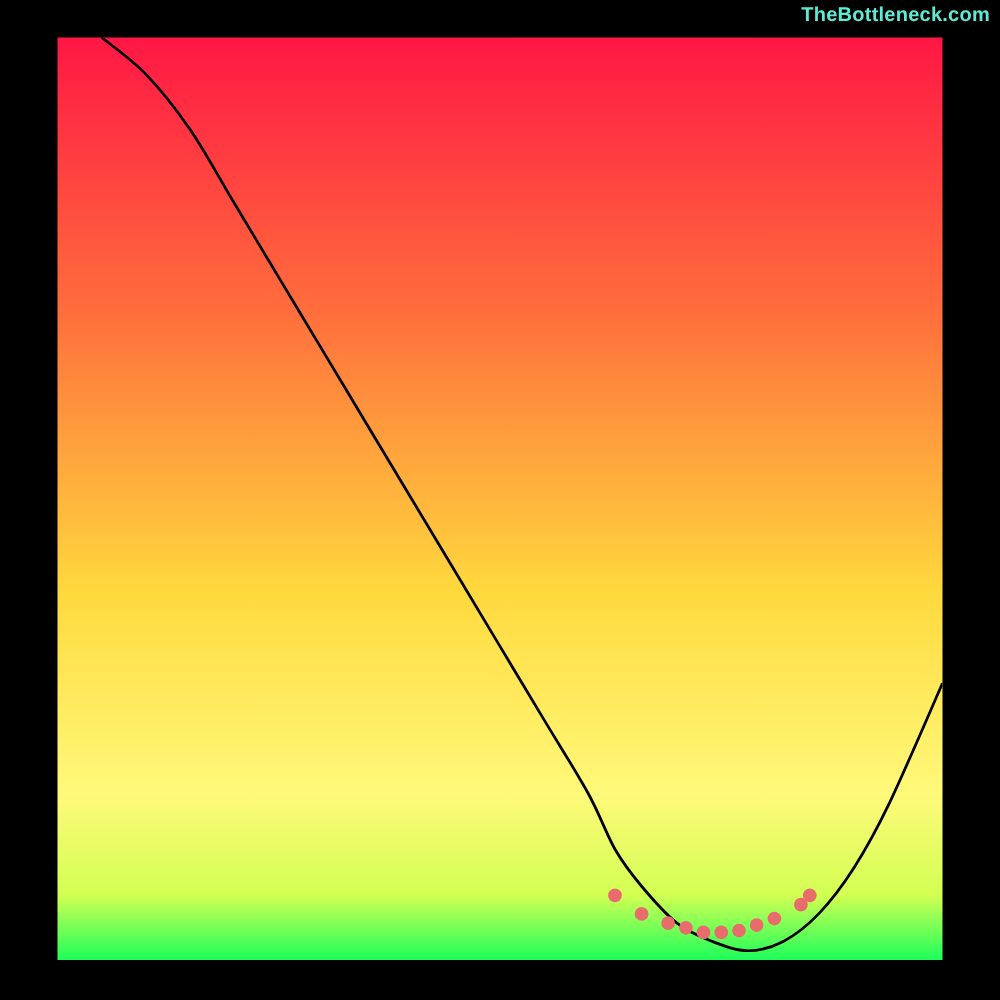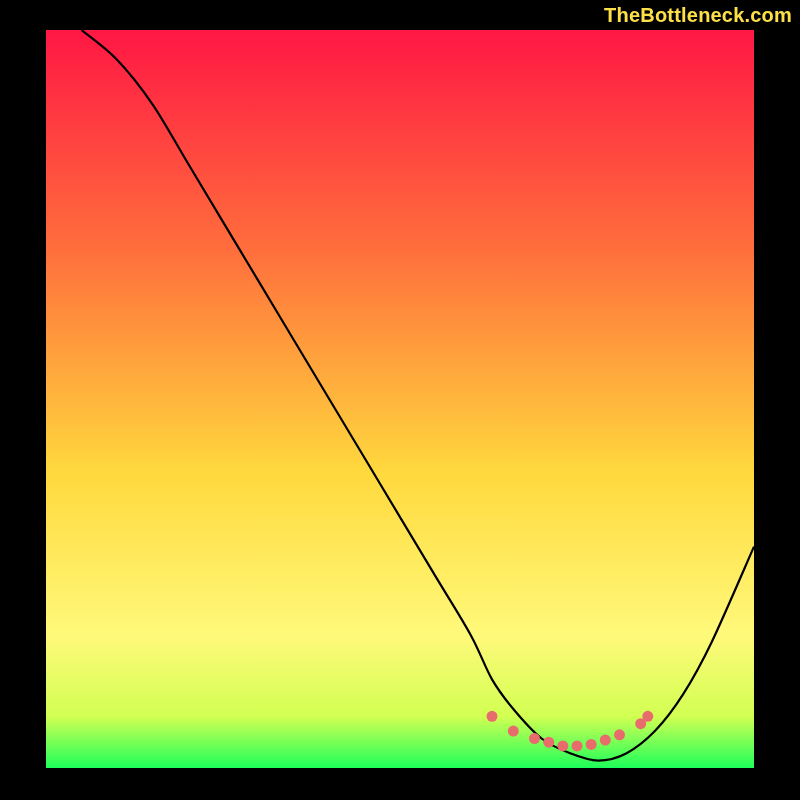--- a/index.html
+++ b/index.html
@@ -14,22 +14,22 @@
   .frame {
     position: relative;
     width: 800px;
     height: 800px;
     background: #000;
   }
   .watermark {
     position: absolute;
     top: 4px;
     right: 8px;
-    color: #fde047;
-    font-size: 20px;
+    color: #5eead4;
+    font-size: 16px;
     font-weight: 600;
     letter-spacing: 0.2px;
     user-select: none;
   }
   svg {
     display: block;
   }
 </style>
 </head>
 <body>

